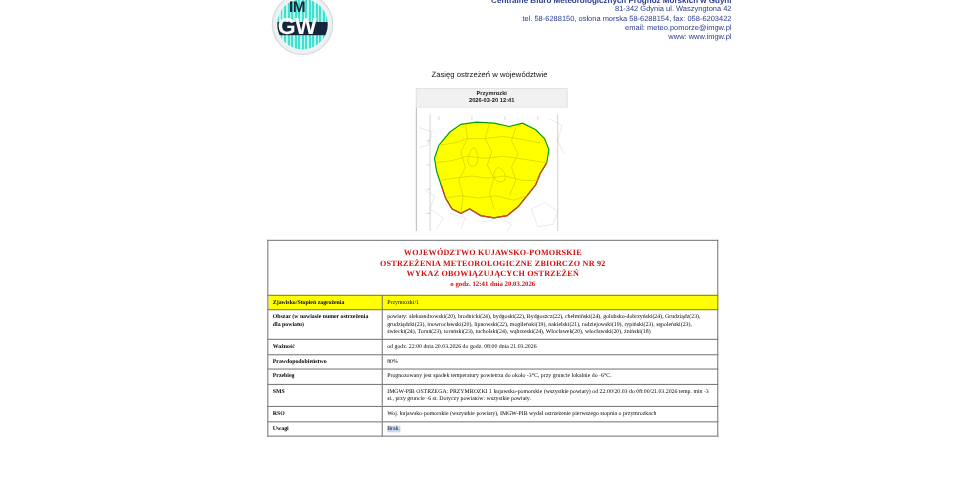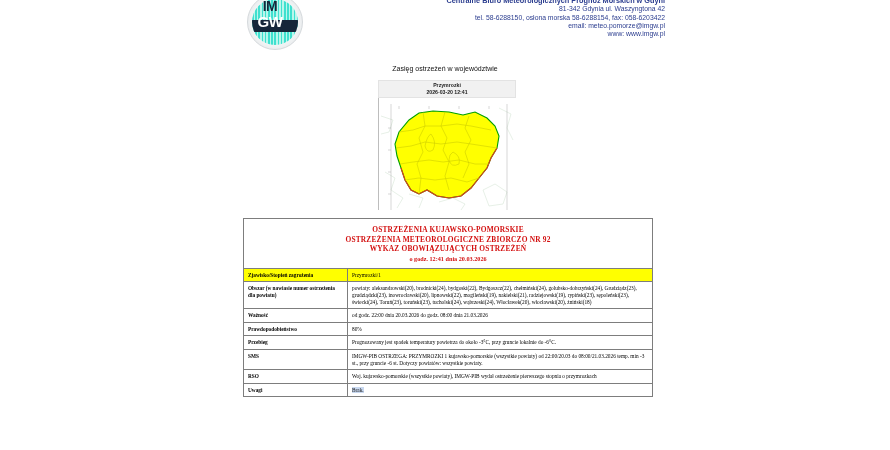--- a/index.html
+++ b/index.html
@@ -35,21 +35,21 @@
     position: absolute; left: 0; top: 21px; width: 46px; height: 12px;
     background: #16263a;
   }
   .logo-im {
     position: absolute; left: 0; top: 4px; width: 46px;
     text-align: center; font-weight: 800; font-size: 14px; letter-spacing: -0.5px;
     color: #16263a; font-family: "Liberation Sans", sans-serif;
   }
   .logo-gw {
     position: absolute; left: 0; top: 19px; width: 46px;
-    text-align: center; font-weight: 800; font-size: 15px; letter-spacing: -0.5px;
+    text-align: center; font-weight: 800; font-size: 21px; letter-spacing: -0.5px;
     color: #ffffff; font-family: "Liberation Sans", sans-serif;
   }
   .addr {
     position: absolute; right: 225px; top: -3px;
     text-align: right;
     color: #2b3d8f;
     font-size: 6.8px;
     line-height: 8.3px;
     font-family: "Liberation Sans", sans-serif;
     white-space: nowrap;
@@ -201,21 +201,21 @@
   </div>
 
   <table class="wtable">
     <colgroup>
         <col style="width:104px">
         <col style="width:305px">
       </colgroup>
     <tbody>
       <tr>
         <td class="title-cell" colspan="2">
-          <div class="t1">OSTRZEŻENIA KUJAWSKO-POMORSKIE</div>
+          <div class="t1">WOJEWÓDZTWO KUJAWSKO-POMORSKIE</div>
           <div class="t2">OSTRZEŻENIA METEOROLOGICZNE  ZBIORCZO  NR 92</div>
           <div class="t3">WYKAZ  OBOWIĄZUJĄCYCH OSTRZEŻEŃ</div>
           <div class="t4">o godz. 12:41 dnia 20.03.2026</div>
         </td>
       </tr>
 
       <tr>
         <td class="row-head yellow">Zjawisko/Stopień zagrożenia</td>
         <td class="yellow">Przymrozki/1</td>
       </tr>

